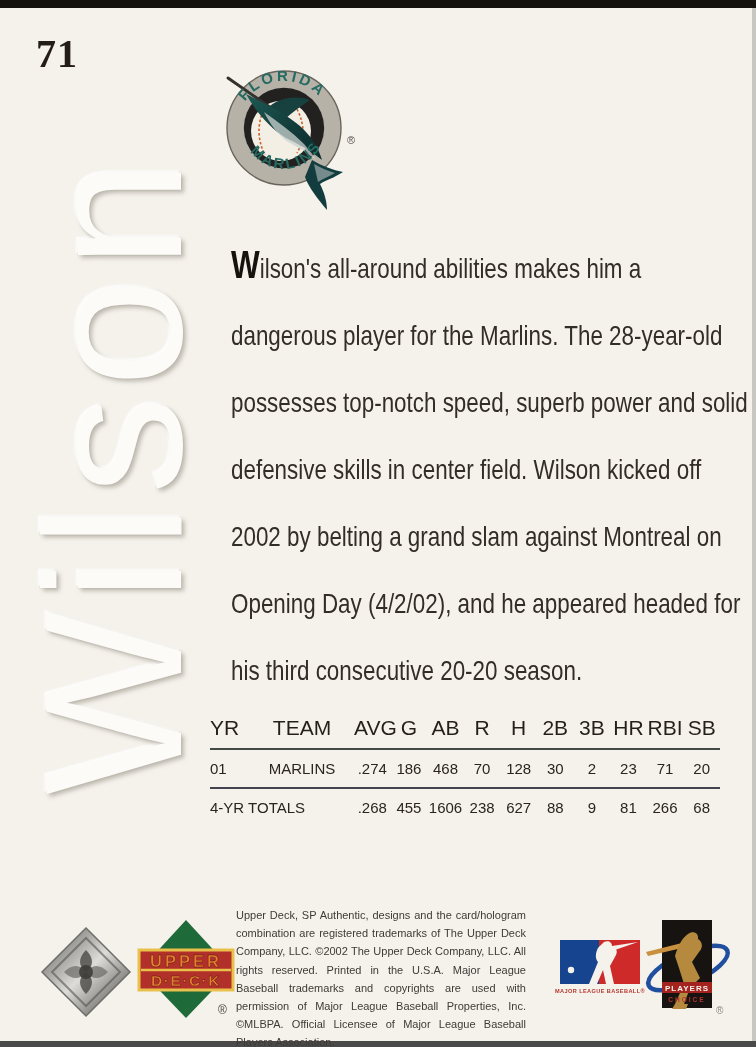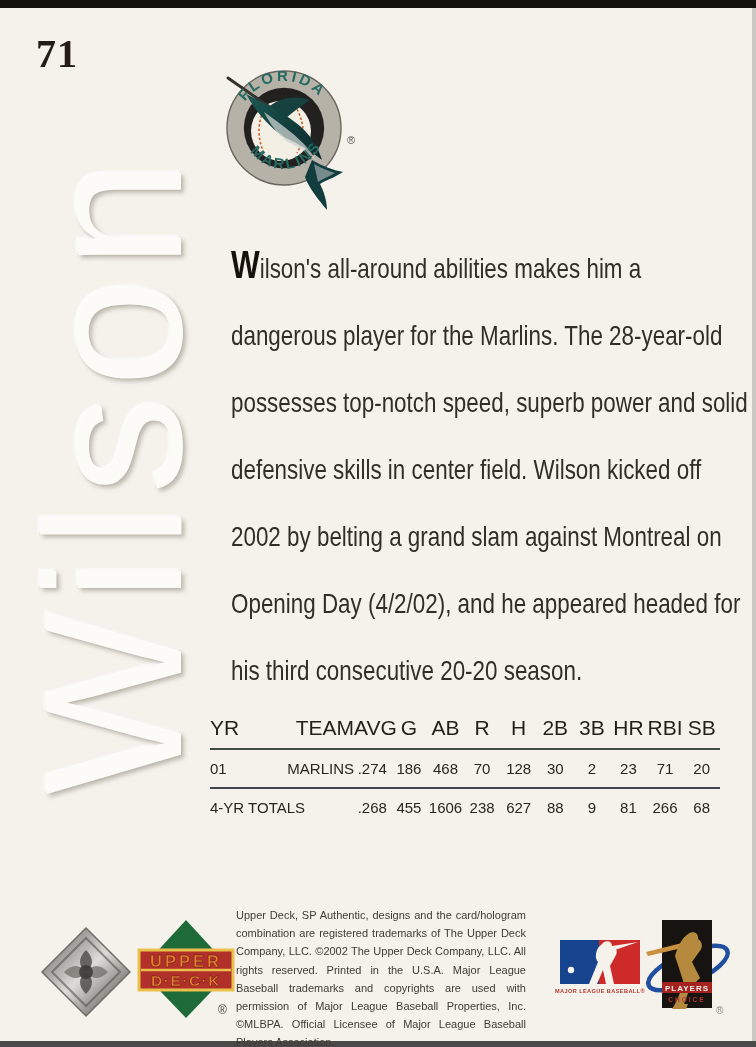--- a/index.html
+++ b/index.html
@@ -54,21 +54,21 @@
   .body-line:first-child::first-letter { font-size:38px; font-weight:700; color:#17120e; }
 
   
   .stats { position:absolute; left:210px; top:710px; width:510px; border-collapse:collapse; table-layout:fixed; }
   .stats th {
     font-size:21px; font-weight:400; color:#241f1a; text-align:center;
     padding:6px 0 8px 0; letter-spacing:0;
   }
   .stats td { font-size:15px; color:#2a2521; text-align:center; padding:10px 0; }
   .stats th.c-yr, .stats td.c-yr { text-align:left; width:40px; }
-  .stats th.c-team, .stats td.c-team { text-align:right; width:104px; }
+  .stats th.c-team, .stats td.c-team { text-align:center; width:104px; }
   .stats thead tr { border-bottom:2.5px solid #434a46; }
   .stats tbody tr:first-child { border-bottom:2.5px solid #44434e; }
 
   
   .legal {
     position:absolute; left:236px; top:906px; width:290px;
     font-size:11px; line-height:18.2px; color:#3e3a36; text-align:justify;
   }
 
   

